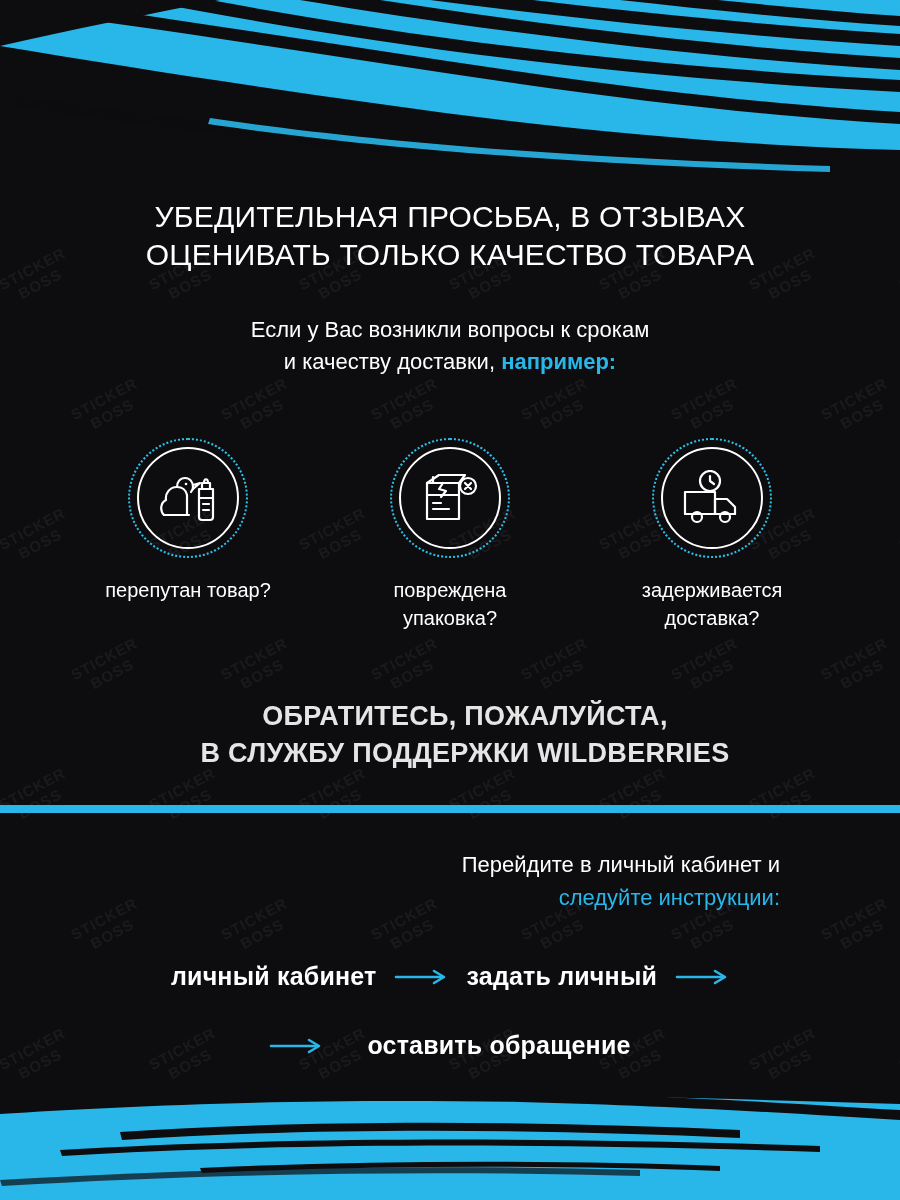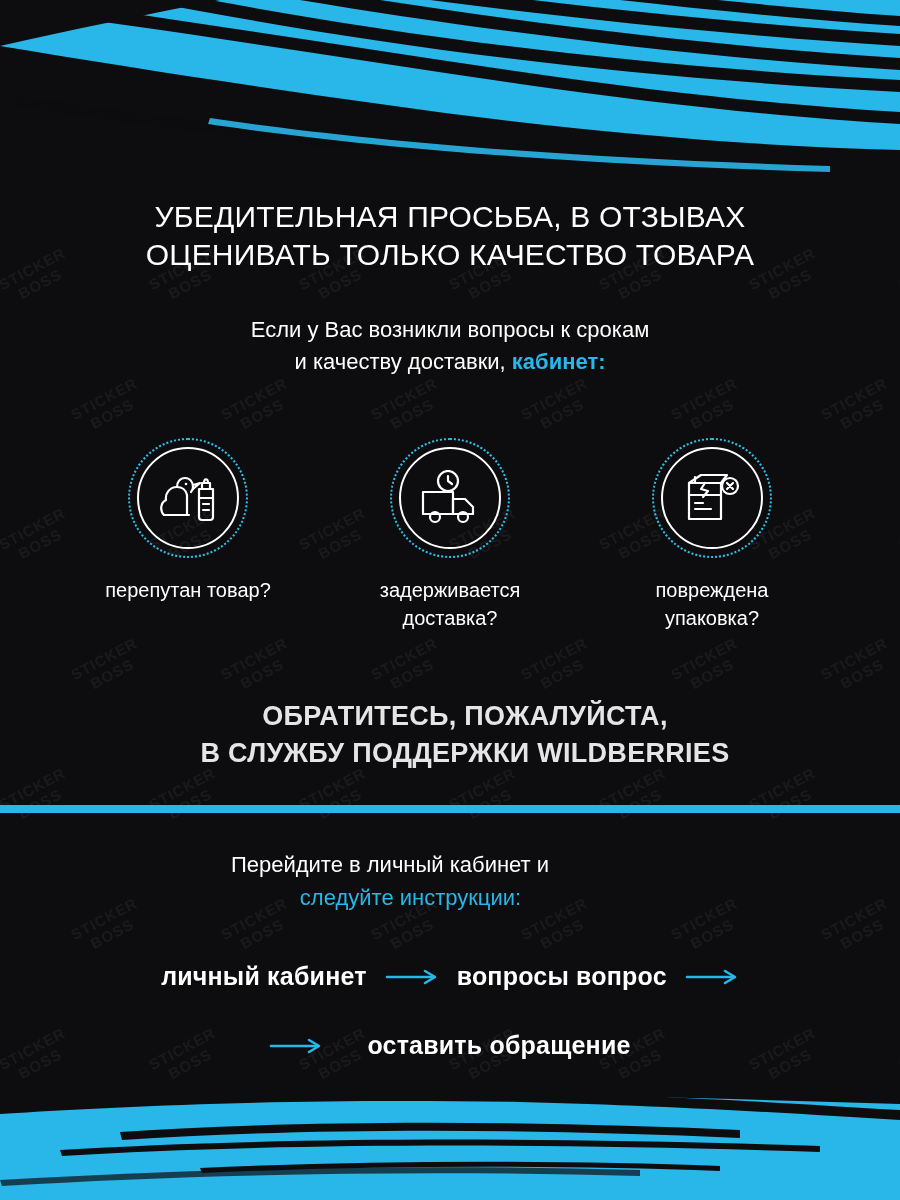--- a/index.html
+++ b/index.html
@@ -125,21 +125,21 @@
     position:absolute;
     top:805px; left:0;
     width:900px; height:8px;
     background:#29b6e8;
     z-index:3;
   }
 
   .lower-lead {
     position:absolute;
     top:848px; left:0; width:780px;
-    text-align:center;
+    text-align:right;
     color:#ffffff;
     font-size:22px;
     line-height:1.5;
   }
   .lower-lead .accent { color:#29b6e8;padding-left:41px; }
 
   .steps {
     position:absolute;
     top:962px; left:0; width:900px;
   }
@@ -330,21 +330,21 @@
   </div>
 
   <div class="content">
 
     <div class="headline">УБЕДИТЕЛЬНАЯ ПРОСЬБА, В ОТЗЫВАХ ОЦЕНИВАТЬ ТОЛЬКО КАЧЕСТВО ТОВАРА</div>
 
     <div class="subline">
       <div>Если у Вас возникли вопросы к срокам</div>
       <div>
         <span>и качеству доставки,</span>
-        <span class="accent">кабинет:</span>
+        <span class="accent">например:</span>
       </div>
     </div>
 
     <div class="icons-row">
 
       <div class="icon-block">
         <div class="icon-circle-wrap">
           <div class="dotted"></div>
           <div class="solid">
             <svg width="66" height="58" viewBox="0 0 66 58" fill="none" stroke="#ffffff" stroke-width="2.2" stroke-linecap="round" stroke-linejoin="round">
@@ -358,40 +358,20 @@
               <path d="M44,20 L58,20 L58,48 C58,50 57,51 55,51 L47,51 C45,51 44,50 44,48 Z"></path>
               <path d="M47,20 L47,14 L55,14 L55,20"></path>
               <path d="M49,14 C49,9 53,9 53,14"></path>
               <path d="M44,29 L58,29"></path>
               <path d="M48,35 L54,35"></path>
               <path d="M48,41 L54,41"></path>
             </svg>
           </div>
         </div>
         <div class="icon-caption">перепутан товар?</div>
-      </div>
-
-      <div class="icon-block">
-        <div class="icon-circle-wrap">
-          <div class="dotted"></div>
-          <div class="solid">
-            <svg width="66" height="56" viewBox="0 0 66 56" fill="none" stroke="#ffffff" stroke-width="2.2" stroke-linecap="round" stroke-linejoin="round">
-
-              <path d="M6,22 L36,22 L36,44 L6,44 Z"></path>
-              <path d="M36,29 L48,29 L56,37 L56,44 L36,44 Z"></path>
-              <circle cx="18" cy="47" r="5"></circle>
-              <circle cx="46" cy="47" r="5"></circle>
-              <path d="M6,44 L13,44 M23,44 L41,44 M51,44 L56,44"></path>
-
-              <circle cx="31" cy="11" r="10"></circle>
-              <path d="M31,6 L31,11 L35,14"></path>
-            </svg>
-          </div>
-        </div>
-        <div class="icon-caption">задерживается доставка?</div>
       </div>
 
       <div class="icon-block">
         <div class="icon-circle-wrap">
           <div class="dotted"></div>
           <div class="solid">
             <svg width="62" height="58" viewBox="0 0 62 58" fill="none" stroke="#ffffff" stroke-width="2.2" stroke-linecap="round" stroke-linejoin="round">
               <path d="M8,14 L40,14 L40,50 L8,50 Z"></path>
               <path d="M8,14 L20,6 L46,6 L40,14"></path>
               <path d="M14,14 L14,8"></path>
@@ -401,20 +381,40 @@
 
               <path d="M24,14 L20,20 L27,22 L22,28"></path>
 
               <circle cx="49" cy="17" r="8"></circle>
               <path d="M46,14 L52,20 M52,14 L46,20"></path>
             </svg>
           </div>
         </div>
         <div class="icon-caption">повреждена упаковка?</div>
       </div>
+
+      <div class="icon-block">
+        <div class="icon-circle-wrap">
+          <div class="dotted"></div>
+          <div class="solid">
+            <svg width="66" height="56" viewBox="0 0 66 56" fill="none" stroke="#ffffff" stroke-width="2.2" stroke-linecap="round" stroke-linejoin="round">
+
+              <path d="M6,22 L36,22 L36,44 L6,44 Z"></path>
+              <path d="M36,29 L48,29 L56,37 L56,44 L36,44 Z"></path>
+              <circle cx="18" cy="47" r="5"></circle>
+              <circle cx="46" cy="47" r="5"></circle>
+              <path d="M6,44 L13,44 M23,44 L41,44 M51,44 L56,44"></path>
+
+              <circle cx="31" cy="11" r="10"></circle>
+              <path d="M31,6 L31,11 L35,14"></path>
+            </svg>
+          </div>
+        </div>
+        <div class="icon-caption">задерживается доставка?</div>
+      </div>
     </div>
 
     <div class="cta">
       <div>ОБРАТИТЕСЬ, ПОЖАЛУЙСТА,</div>
       <div>В СЛУЖБУ ПОДДЕРЖКИ WILDBERRIES</div>
     </div>
 
     <div class="divider"></div>
 
     <div class="lower-lead">
@@ -424,21 +424,21 @@
 
     <div class="steps">
       <div class="steps-line">
         <span>личный кабинет</span>
         <span class="arrow">
           <svg width="54" height="16" viewBox="0 0 54 16" fill="none" stroke="#29b6e8" stroke-width="2.6" stroke-linecap="round" stroke-linejoin="round">
             <path d="M2,8 L48,8"></path>
               <path d="M40,2 L50,8 L40,14"></path>
           </svg>
         </span>
-        <span>вопросы вопрос</span>
+        <span>задать личный</span>
         <span class="arrow">
           <svg width="54" height="16" viewBox="0 0 54 16" fill="none" stroke="#29b6e8" stroke-width="2.6" stroke-linecap="round" stroke-linejoin="round">
             <path d="M2,8 L48,8"></path>
               <path d="M40,2 L50,8 L40,14"></path>
           </svg>
         </span>
       </div>
       <div class="steps-line">
         <span class="arrow">
           <svg width="54" height="16" viewBox="0 0 54 16" fill="none" stroke="#29b6e8" stroke-width="2.6" stroke-linecap="round" stroke-linejoin="round">

